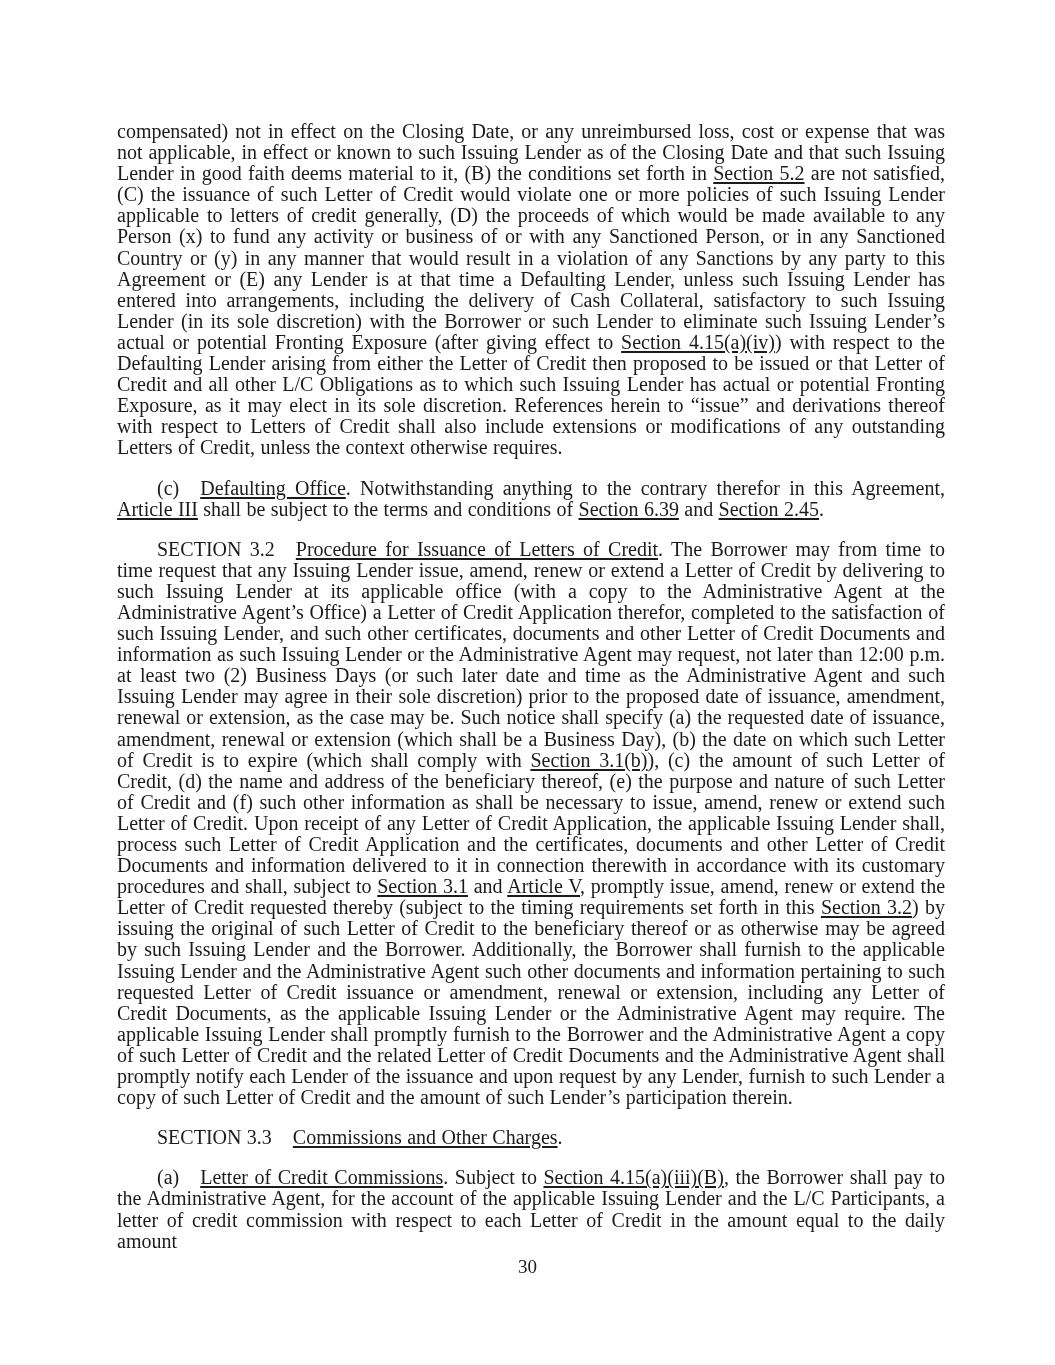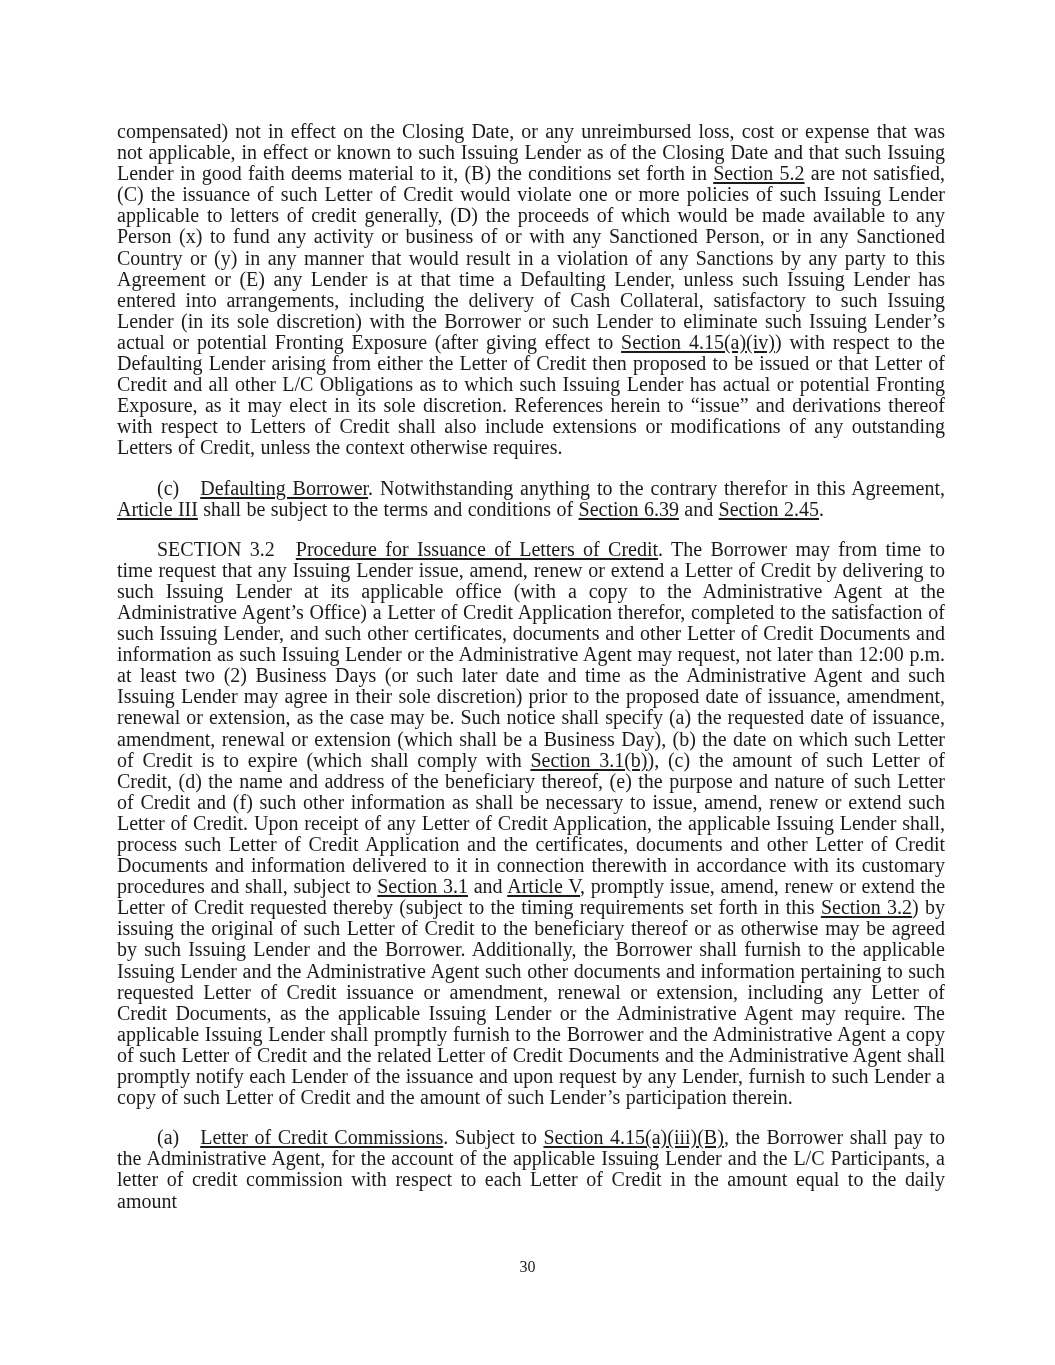--- a/index.html
+++ b/index.html
@@ -39,28 +39,29 @@
   .tab {
     display: inline-block;
     width: 21px;
   }
   .page-number {
     position: absolute;
     left: 0;
     right: 0;
     top: 1256px;
     text-align: center;
-    font-size: 16px;
+    font-size: 19px;
     line-height: 21px;
   }
 </style>
 </head>
 <body>
 
 <div class="sheet">
   <div class="doc-body">
     <p class="para"><span>compensated) not in effect on the Closing Date, or any unreimbursed loss, cost or expense that was not applicable, in effect or known to such Issuing Lender as of the Closing Date and that such Issuing Lender in good faith deems material to it, (B) the conditions set forth in </span><span class="u">Section 5.2</span><span> are not satisfied, (C) the issuance of such Letter of Credit would violate one or more policies of such Issuing Lender applicable to letters of credit generally, (D) the proceeds of which would be made available to any Person (x) to fund any activity or business of or with any Sanctioned Person, or in any Sanctioned Country or (y) in any manner that would result in a violation of any Sanctions by any party to this Agreement or (E) any Lender is at that time a Defaulting Lender, unless such Issuing Lender has entered into arrangements, including the delivery of Cash Collateral, satisfactory to such Issuing Lender (in its sole discretion) with the Borrower or such Lender to eliminate such Issuing Lender’s actual or potential Fronting Exposure (after giving effect to </span><span class="u">Section 4.15(a)(iv)</span><span>) with respect to the Defaulting Lender arising from either the Letter of Credit then proposed to be issued or that Letter of Credit and all other L/C Obligations as to which such Issuing Lender has actual or potential Fronting Exposure, as it may elect in its sole discretion.  References herein to “issue” and derivations thereof with respect to Letters of Credit shall also include extensions or modifications of any outstanding Letters of Credit, unless the context otherwise requires.</span></p>
-    <p class="para indent"><span>(c)</span><span class="tab"></span><span class="u">Defaulting Borrower</span><span>.  Notwithstanding anything to the contrary therefor in this Agreement, </span><span class="u">Article III</span><span> shall be subject to the terms and conditions of </span><span class="u">Section 6.39</span><span> and </span><span class="u">Section 2.45</span><span>.</span></p>
+    <p class="para indent"><span>(c)</span><span class="tab"></span><span class="u">Defaulting Office</span><span>.  Notwithstanding anything to the contrary therefor in this Agreement, </span><span class="u">Article III</span><span> shall be subject to the terms and conditions of </span><span class="u">Section 6.39</span><span> and </span><span class="u">Section 2.45</span><span>.</span></p>
     <p class="para indent"><span>SECTION 3.2</span><span class="tab"></span><span class="u">Procedure for Issuance of Letters of Credit</span><span>.  The Borrower may from time to time request that any Issuing Lender issue, amend, renew or extend a Letter of Credit by delivering to such Issuing Lender at its applicable office (with a copy to the Administrative Agent at the Administrative Agent’s Office) a Letter of Credit Application therefor, completed to the satisfaction of such Issuing Lender, and such other certificates, documents and other Letter of Credit Documents and information as such Issuing Lender or the Administrative Agent may request, not later than 12:00 p.m. at least two (2) Business Days (or such later date and time as the Administrative Agent and such Issuing Lender may agree in their sole discretion) prior to the proposed date of issuance, amendment, renewal or extension, as the case may be.  Such notice shall specify (a) the requested date of issuance, amendment, renewal or extension (which shall be a Business Day), (b) the date on which such Letter of Credit is to expire (which shall comply with </span><span class="u">Section 3.1(b)</span><span>), (c) the amount of such Letter of Credit, (d) the name and address of the beneficiary thereof, (e) the purpose and nature of such Letter of Credit and (f) such other information as shall be necessary to issue, amend, renew or extend such Letter of Credit.  Upon receipt of any Letter of Credit Application, the applicable Issuing Lender shall, process such Letter of Credit Application and the certificates, documents and other Letter of Credit Documents and information delivered to it in connection therewith in accordance with its customary procedures and shall, subject to </span><span class="u">Section 3.1</span><span> and </span><span class="u">Article V</span><span>, promptly issue, amend, renew or extend the Letter of Credit requested thereby (subject to the timing requirements set forth in this </span><span class="u">Section 3.2</span><span>) by issuing the original of such Letter of Credit to the beneficiary thereof or as otherwise may be agreed by such Issuing Lender and the Borrower.  Additionally, the Borrower shall furnish to the applicable Issuing Lender and the Administrative Agent such other documents and information pertaining to such requested Letter of Credit issuance or amendment, renewal or extension, including any Letter of Credit Documents, as the applicable Issuing Lender or the Administrative Agent may require.  The applicable Issuing Lender shall promptly furnish to the Borrower and the Administrative Agent a copy of such Letter of Credit and the related Letter of Credit Documents and the Administrative Agent shall promptly notify each Lender of the issuance and upon request by any Lender, furnish to such Lender a copy of such Letter of Credit and the amount of such Lender’s participation therein.</span></p>
+    <p class="para indent"><span>SECTION 3.3</span><span class="tab"></span><span class="u">Commissions and Other Charges</span><span>.</span></p>
     <p class="para indent"><span>(a)</span><span class="tab"></span><span class="u">Letter of Credit Commissions</span><span>.  Subject to </span><span class="u">Section 4.15(a)(iii)(B)</span><span>, the Borrower shall pay to the Administrative Agent, for the account of the applicable Issuing Lender and the L/C Participants, a letter of credit commission with respect to each Letter of Credit in the amount equal to the daily amount</span></p>
   </div>
   <div class="page-number">30</div>
 </div>
 
 </body></html>

